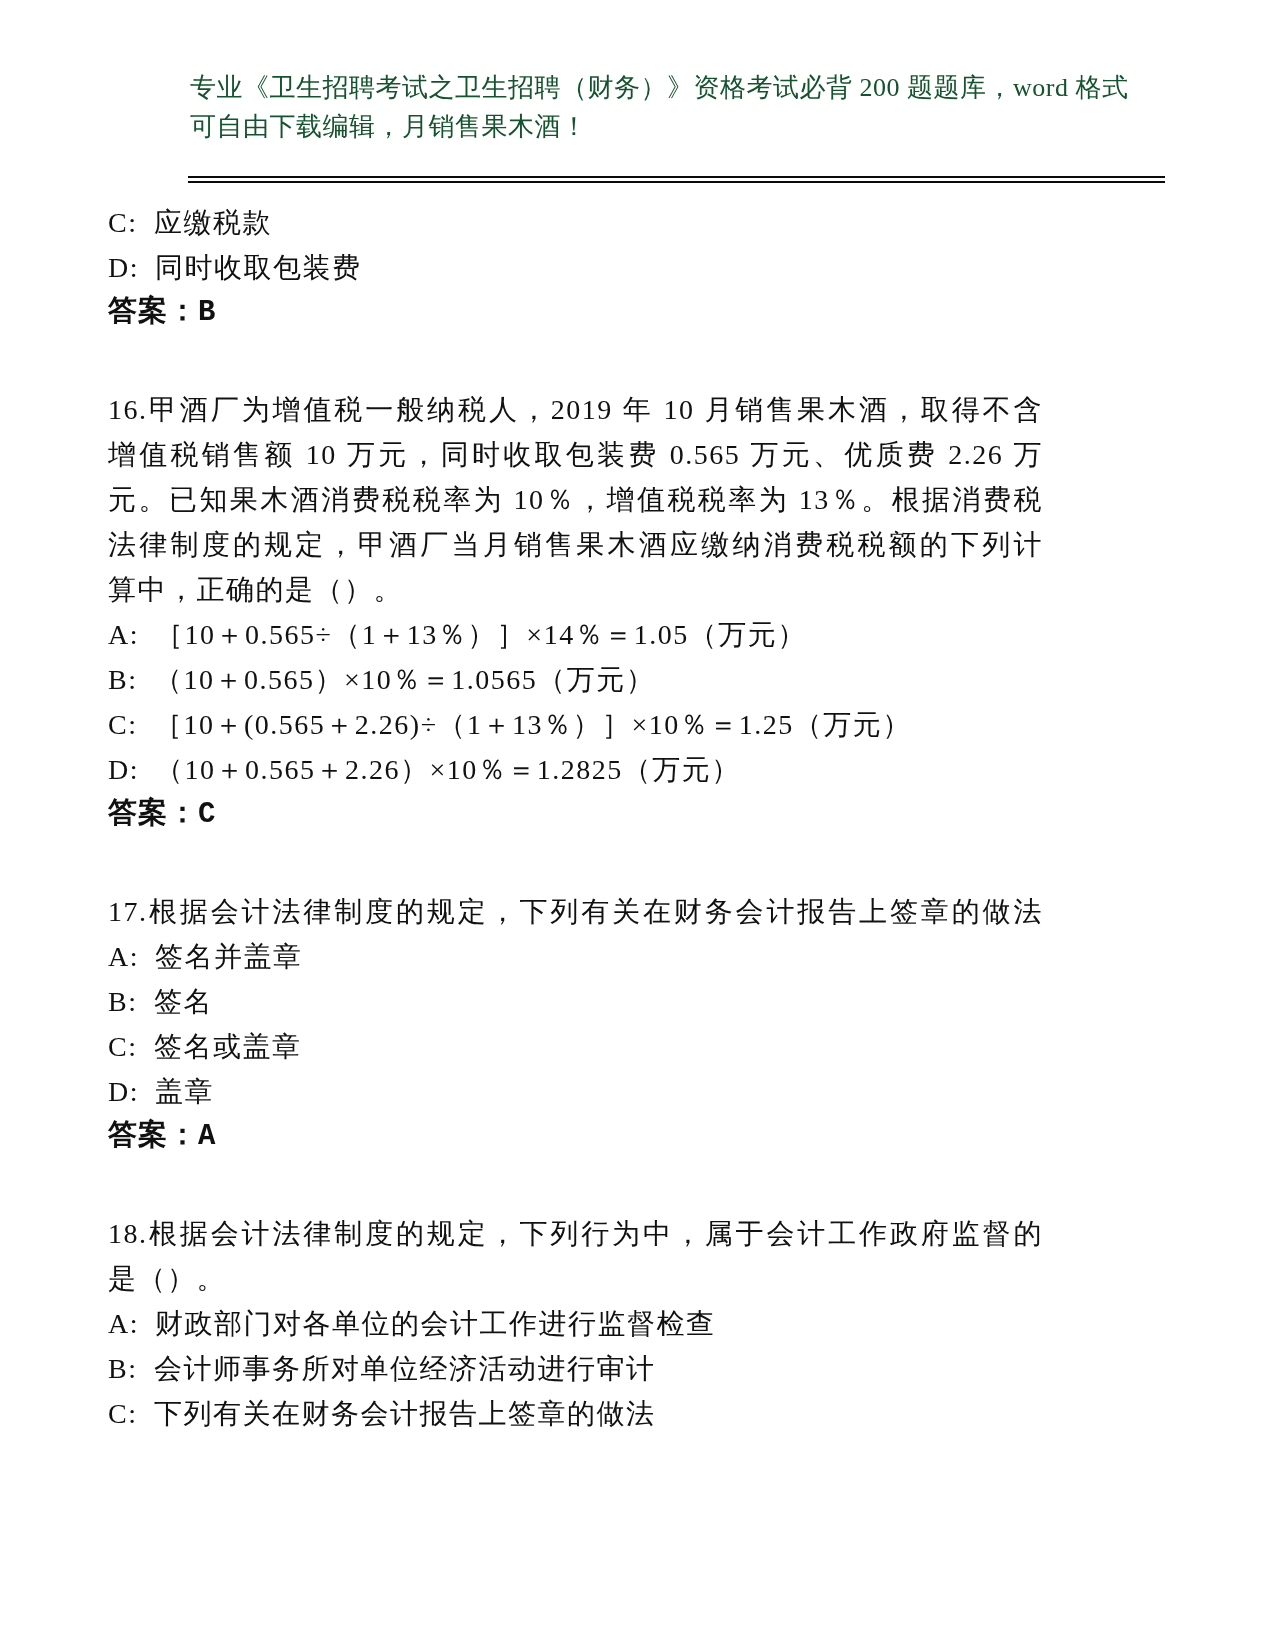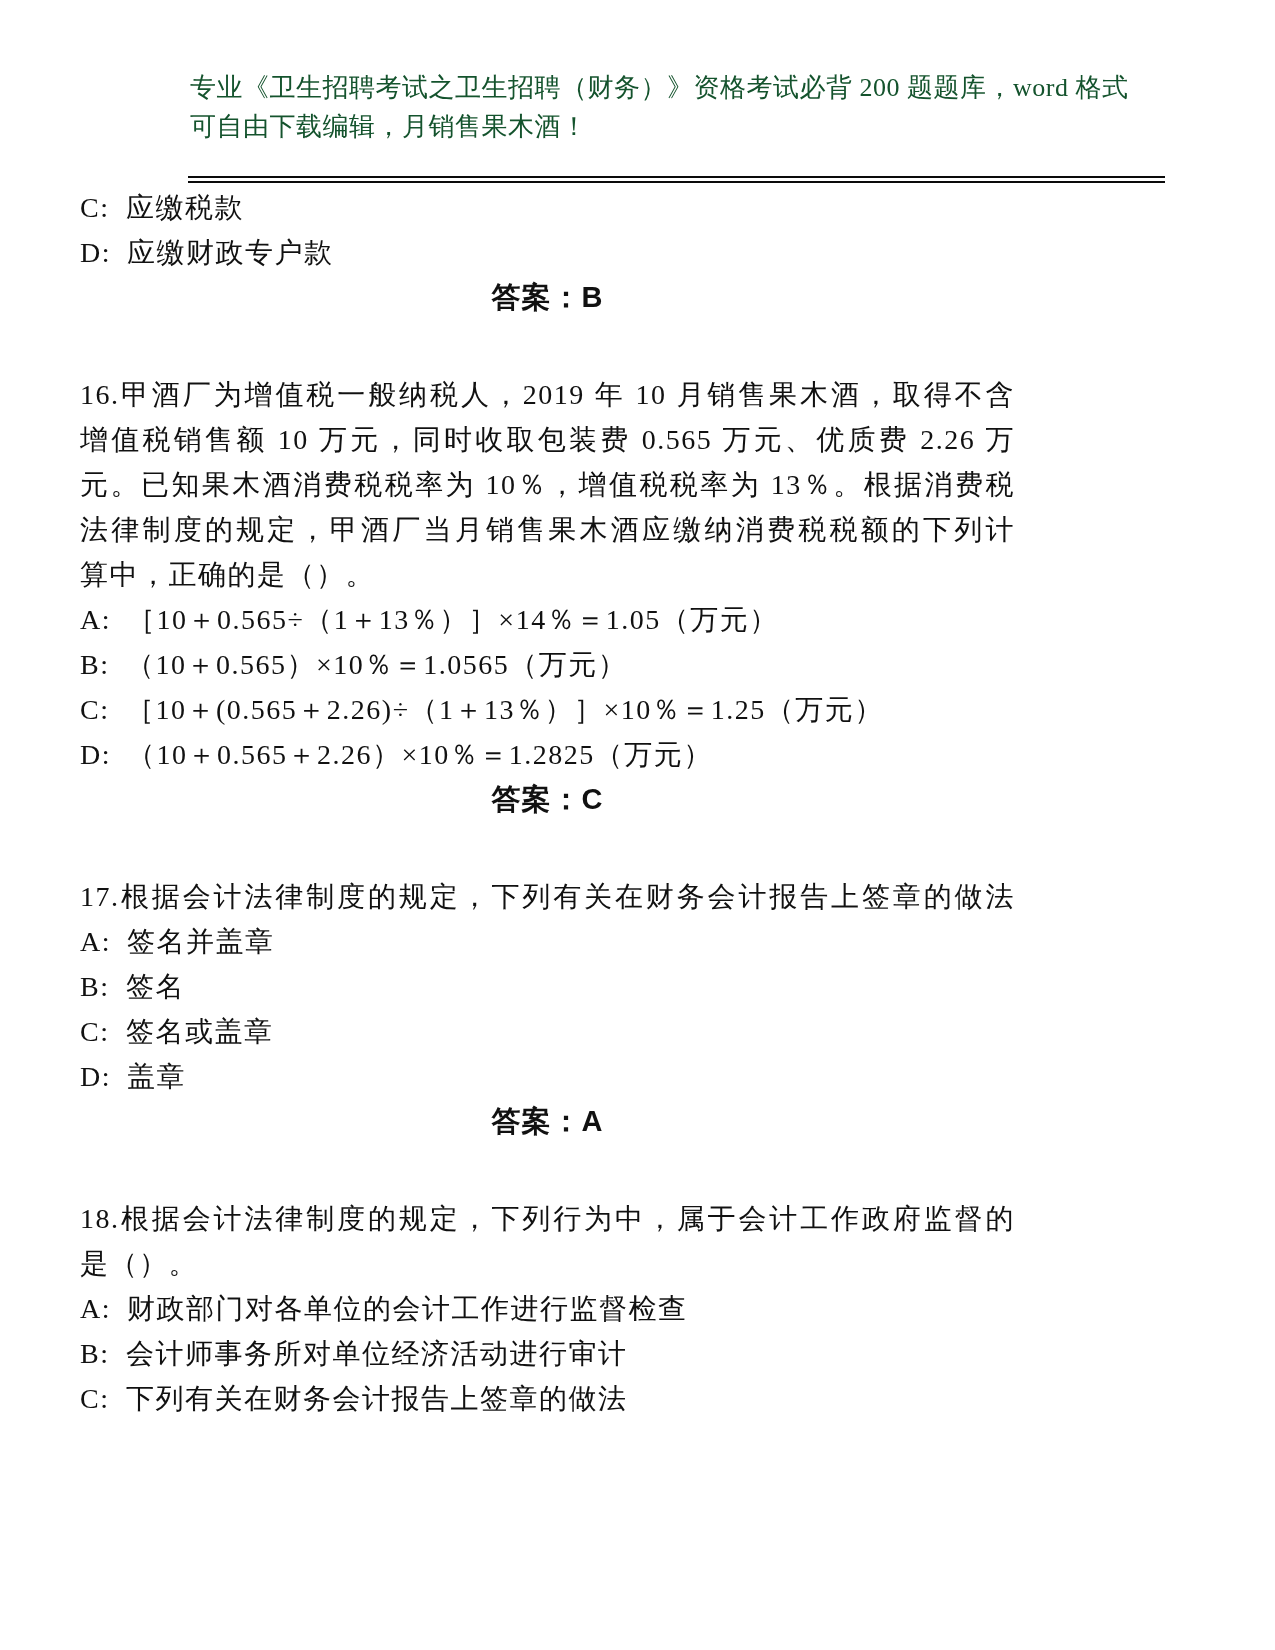--- a/index.html
+++ b/index.html
@@ -24,60 +24,59 @@
   .header-line{white-space:nowrap;}
   .rule{
     margin-left:188px;
     margin-top:30px;
     width:977px;
     height:3px;
     border-top:2px solid #0a0a0a;
     border-bottom:2px solid #0a0a0a;
   }
   .content{
-    margin-left:80px;
+    margin-left:108px;
     width:935px;
-    padding-top:2px;
+    padding-top:17px;
     font-size:28px;
     line-height:45px;
     letter-spacing:1.5px;
   }
   .content p{margin:0;}
   .question{margin-top:52px;}
   .qline{text-align:justify;text-align-last:justify;}
   .qline.last{text-align-last:left;}
   .option{white-space:nowrap;}
   .opt-label{display:inline-block;min-width:30px;margin-right:16px;}
   .answer{
-    font-family:Liberation Sans, sans-serif;
+    font-family:Liberation Mono, monospace;
     font-weight:700;
     font-size:29px;
     letter-spacing:1px;
-    text-align:center;
   }
 </style>
 </head>
 <body>
 
 <div class="page">
 
   <div class="header">
     <div class="header-line">专业《卫生招聘考试之卫生招聘（财务）》资格考试必背 200 题题库，word 格式</div>
     <div class="header-line">可自由下载编辑，月销售果木酒！</div>
   </div>
 
   <div class="rule"></div>
 
   <main class="content">
 
     <p class="option">
       <span class="opt-label">C:</span><span class="opt-text">应缴税款</span>
     </p>
     <p class="option">
-      <span class="opt-label">D:</span><span class="opt-text">应缴财政专户款</span>
+      <span class="opt-label">D:</span><span class="opt-text">同时收取包装费</span>
     </p>
     <p class="answer">答案：B</p>
 
     <div class="question">
       <p class="qline">16.甲酒厂为增值税一般纳税人，2019 年 10 月销售果木酒，取得不含</p>
       <p class="qline">增值税销售额 10 万元，同时收取包装费 0.565 万元、优质费 2.26 万</p>
       <p class="qline">元。已知果木酒消费税税率为 10％，增值税税率为 13％。根据消费税</p>
       <p class="qline">法律制度的规定，甲酒厂当月销售果木酒应缴纳消费税税额的下列计</p>
       <p class="qline last">算中，正确的是（）。</p>
     </div>

